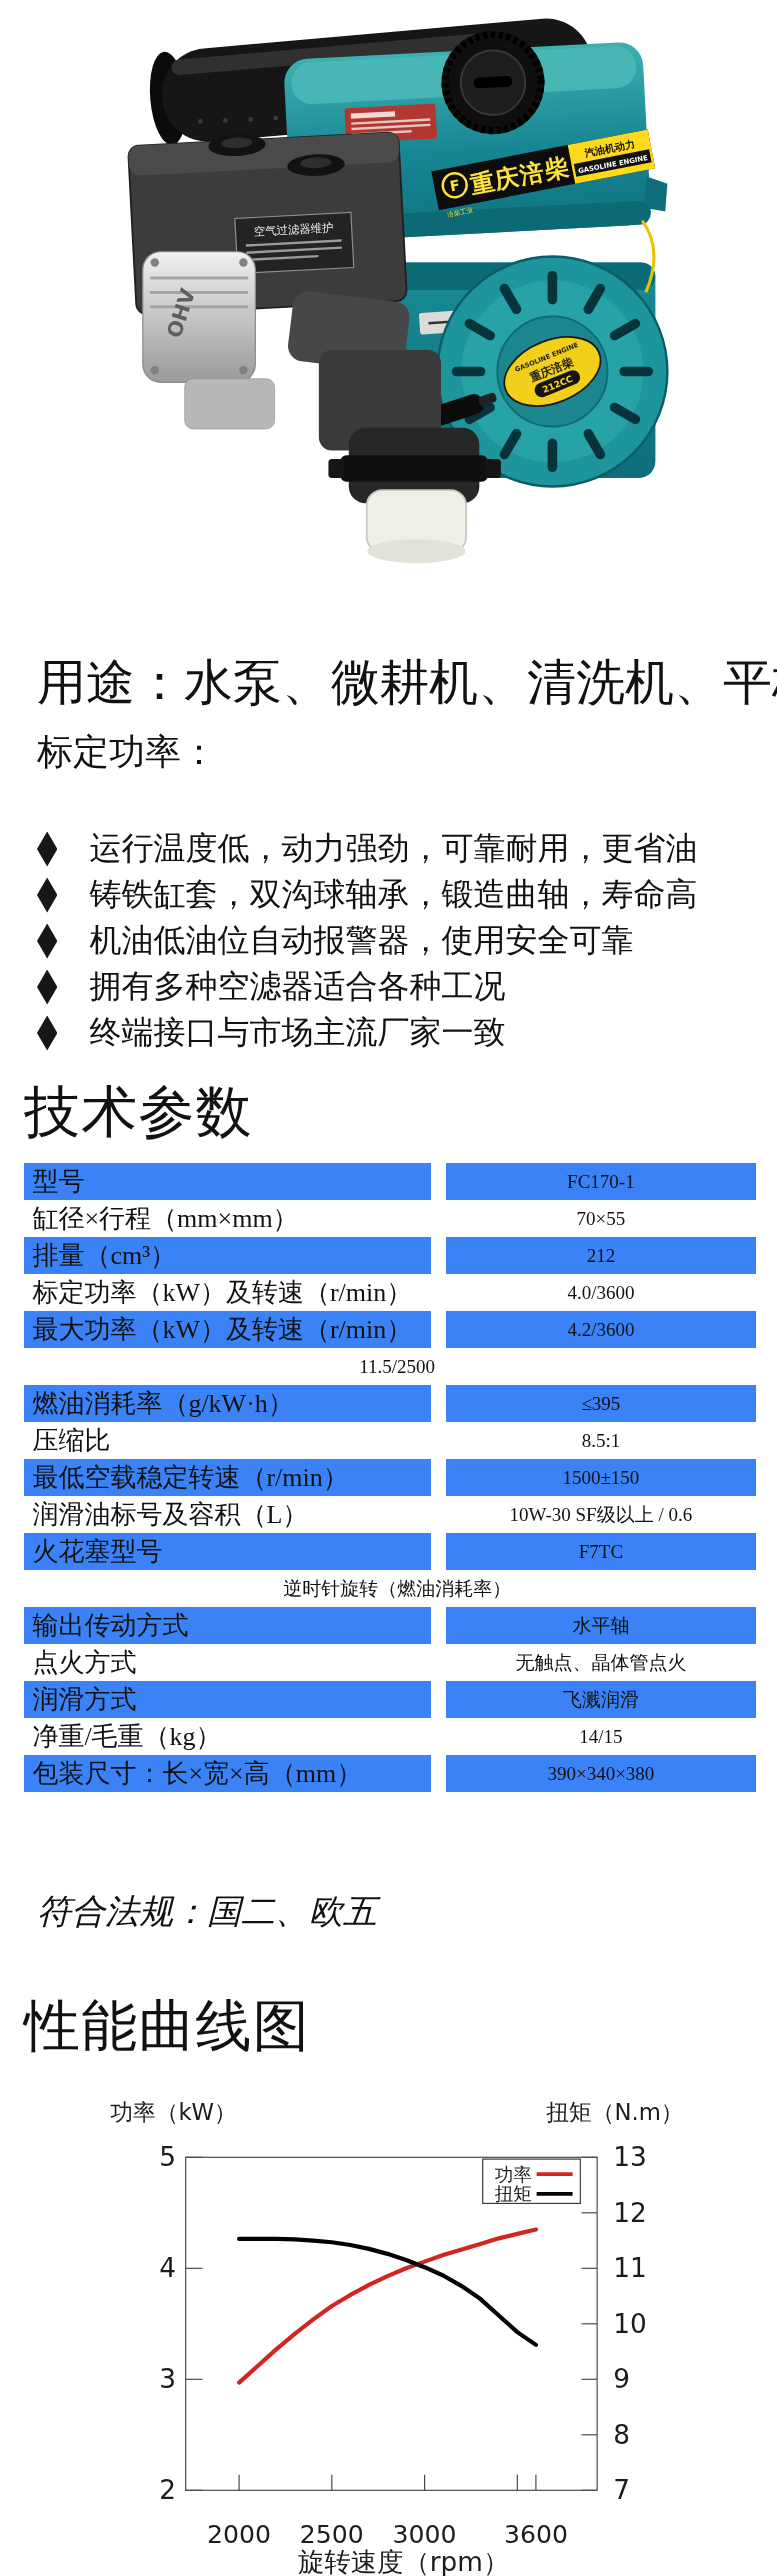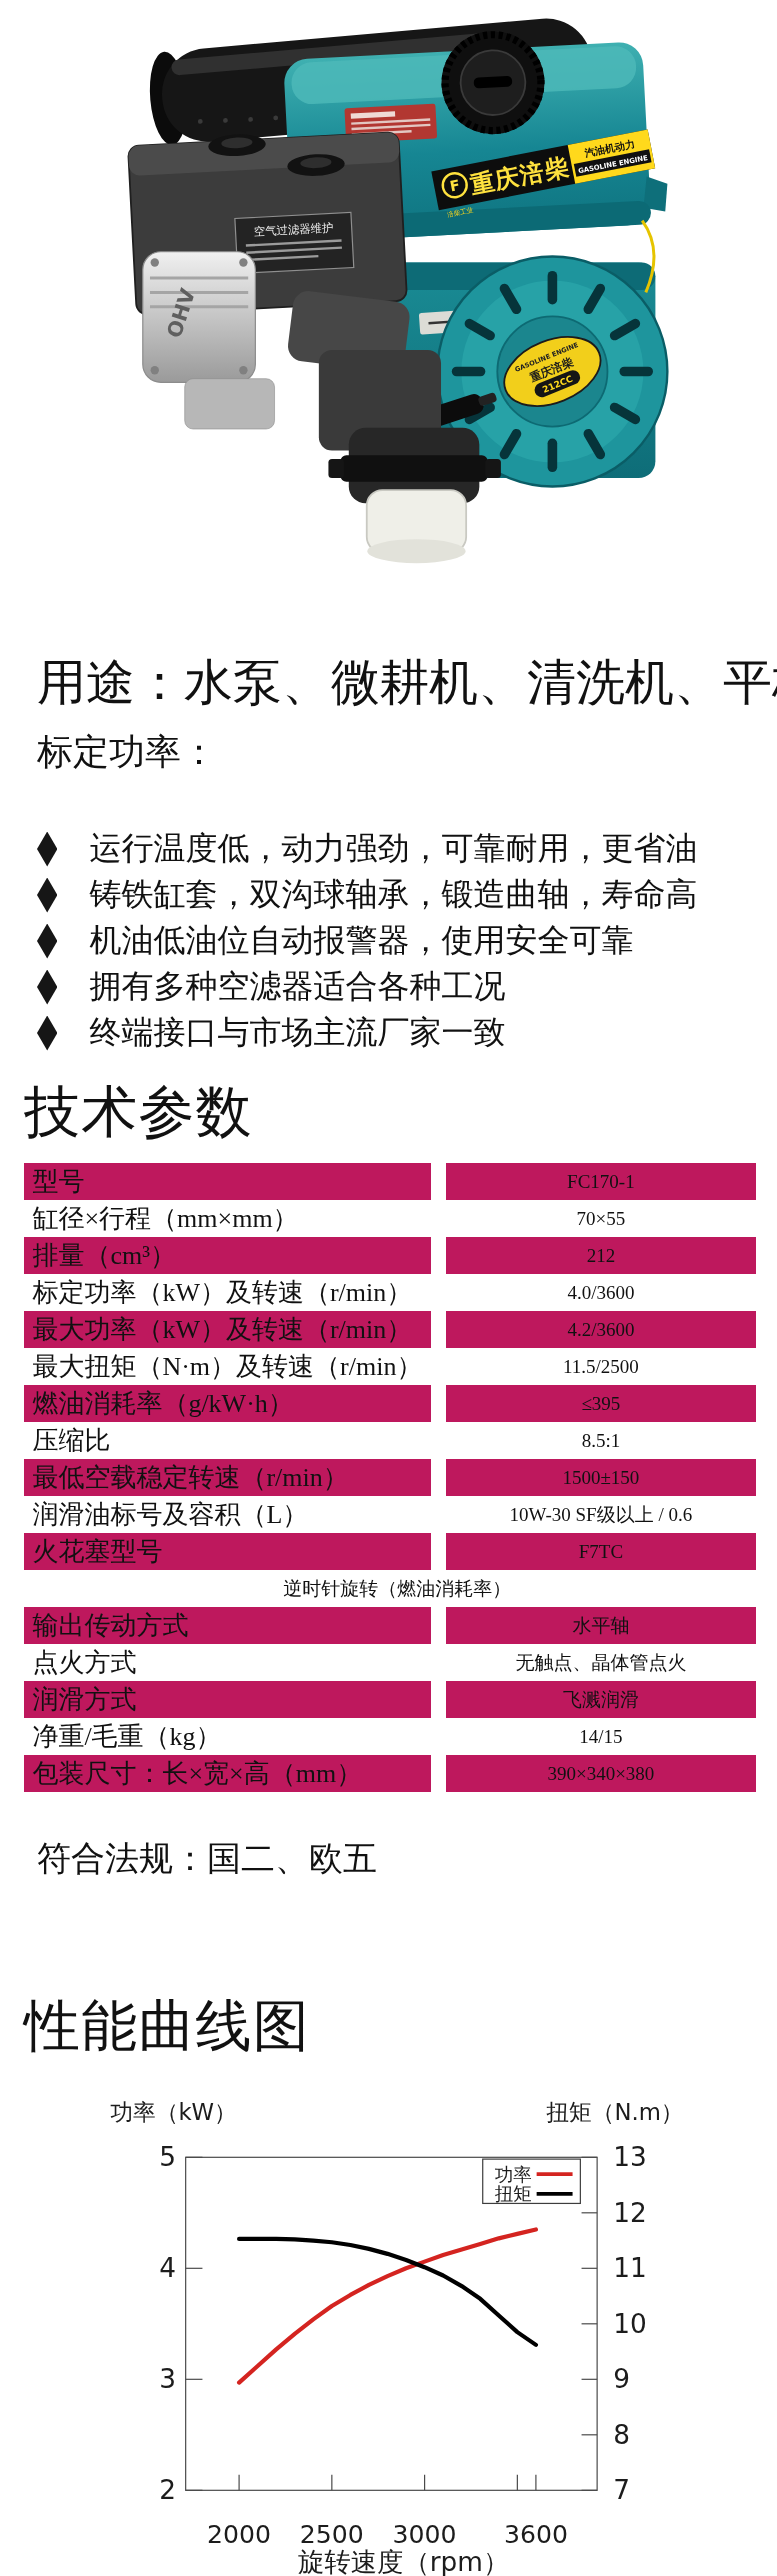--- a/index.html
+++ b/index.html
@@ -16,22 +16,22 @@
   .h1{left:24px;font-size:56px;font-weight:400;white-space:nowrap;letter-spacing:1.2px;}
   .tech-heading{top:1075px;}
   .curve-heading{top:1989px;}
   .spec-table{left:24px;top:1163px;width:732px;}
   .spec-row{display:flex;height:37px;}
   .spec-label{width:399px;padding-left:8.4px;display:flex;align-items:center;
               font-size:26px;white-space:nowrap;}
   .spec-gap{width:14.4px;flex:0 0 14.4px;}
   .spec-value{flex:1;display:flex;align-items:center;justify-content:center;
               font-size:19px;white-space:nowrap;}
-  .spec-row.alt .spec-label,.spec-row.alt .spec-value{background:#be185d;}
-  .regulation-line{left:37px;top:1836px;font-size:34px;white-space:nowrap;}
+  .spec-row.alt .spec-label,.spec-row.alt .spec-value{background:#3b82f6;}
+  .regulation-line{left:37px;top:1889px;font-size:34px;white-space:nowrap;font-style:italic;}
   .chart text{font-family:"DejaVu Sans",sans-serif;fill:#1c1c1c;}
   .photo text{font-family:"DejaVu Sans",sans-serif;}
 </style>
 </head>
 <body>
 
 <div id="canvas">
 
   <svg class="abs photo" style="left:108px;top:10.8px" width="575" height="618" viewBox="0 0 960 1032">
     <defs>
@@ -237,21 +237,20 @@
       <div class="spec-value">4.0/3600</div>
     </div>
 
     <div class="spec-row alt">
       <div class="spec-label">最大功率（kW）及转速（r/min）</div>
       <div class="spec-gap"></div>
       <div class="spec-value">4.2/3600</div>
     </div>
 
     <div class="spec-row">
-      <div class="spec-label">最大扭矩（N·m）及转速（r/min）</div>
       <div class="spec-gap"></div>
       <div class="spec-value">11.5/2500</div>
     </div>
 
     <div class="spec-row alt">
       <div class="spec-label">燃油消耗率（g/kW·h）</div>
       <div class="spec-gap"></div>
       <div class="spec-value">≤395</div>
     </div>
 

